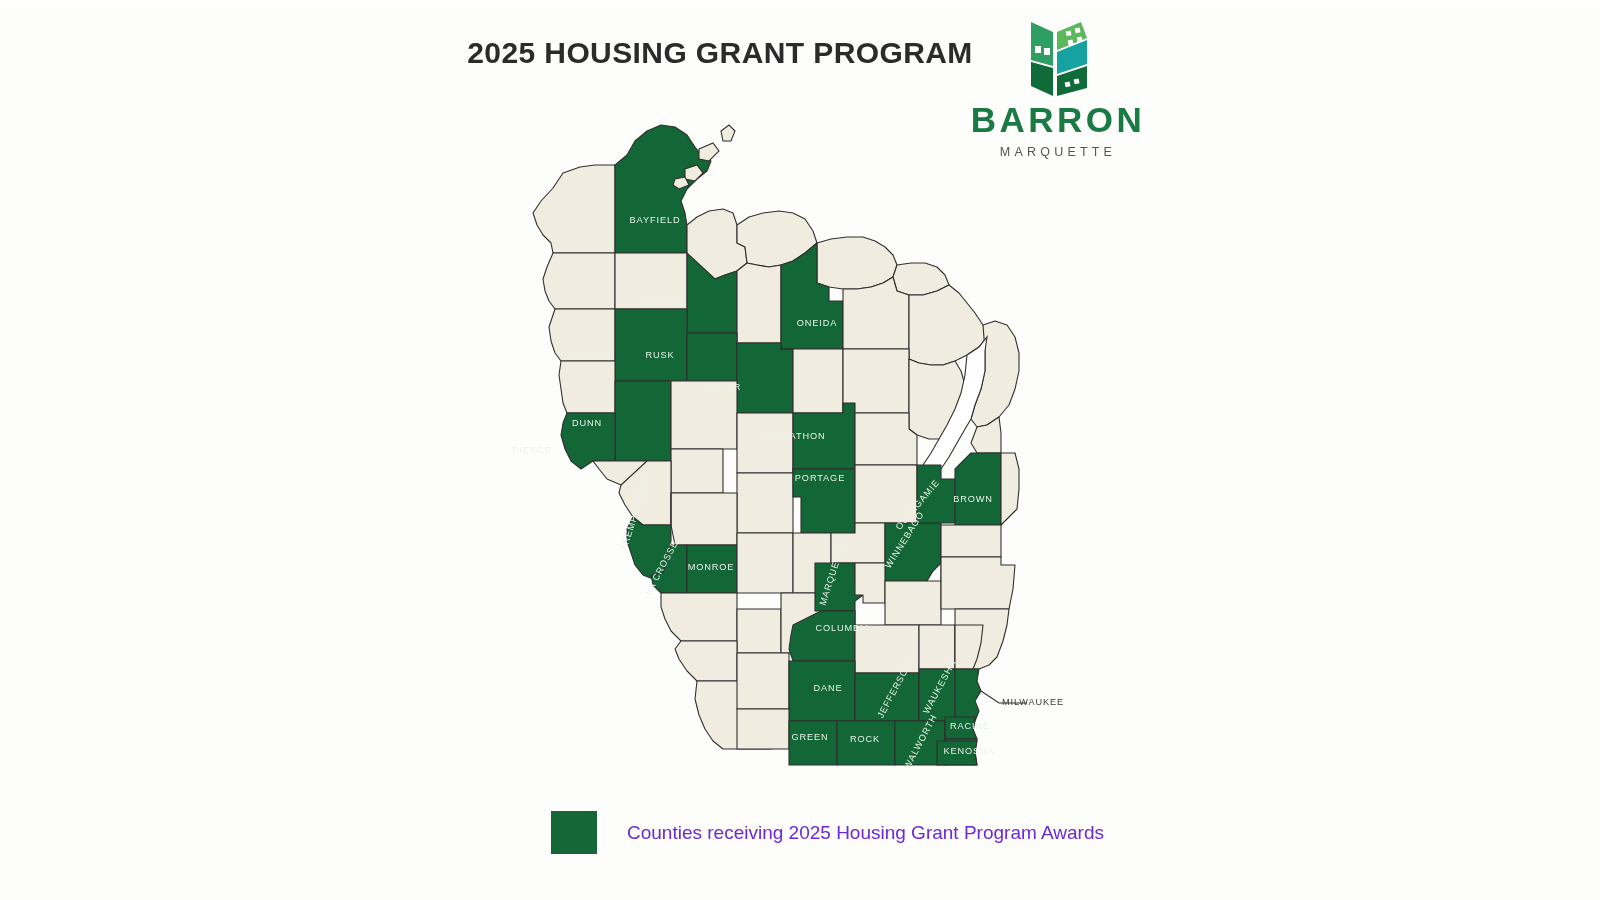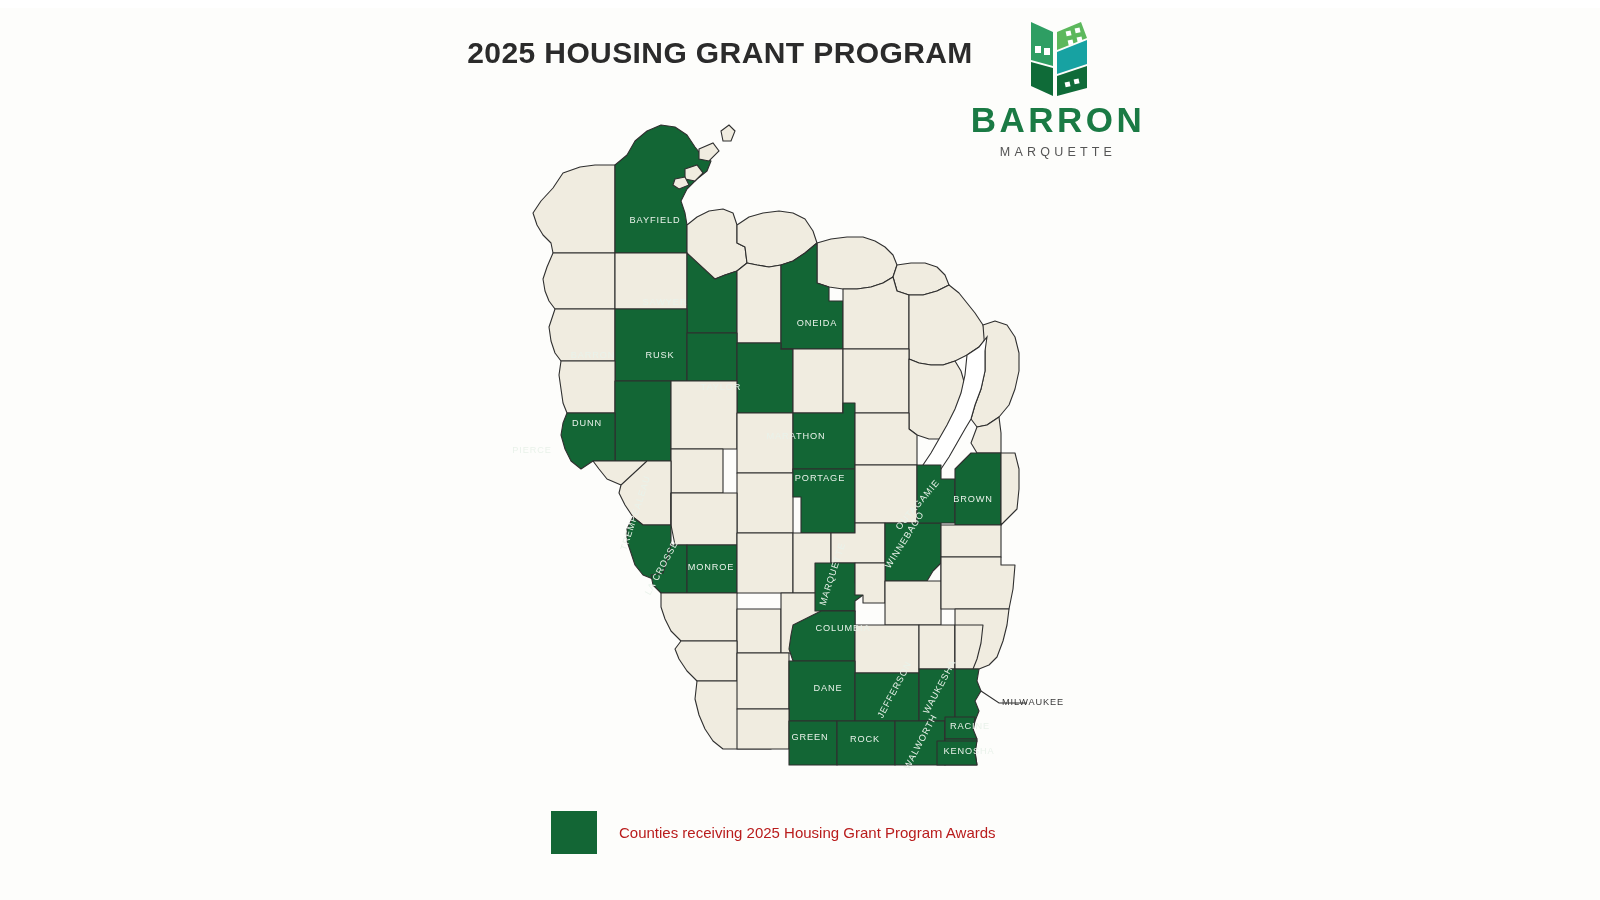--- a/index.html
+++ b/index.html
@@ -97,23 +97,23 @@
     top: 803px;
     display: flex;
     align-items: center;
   }
   .legend-swatch {
     width: 46px;
     height: 43px;
     background: #136635;
   }
   .legend-label {
-    margin-left: 22px;
-    font-size: 15px;
-    color: #b91c1c;
+    margin-left: 30px;
+    font-size: 19px;
+    color: #6d28d9;
     font-family: "Liberation Sans", sans-serif;
   }
 </style>
 </head>
 <body>
 
 <div class="page">
 
   <div class="title">2025 HOUSING GRANT PROGRAM</div>
 

